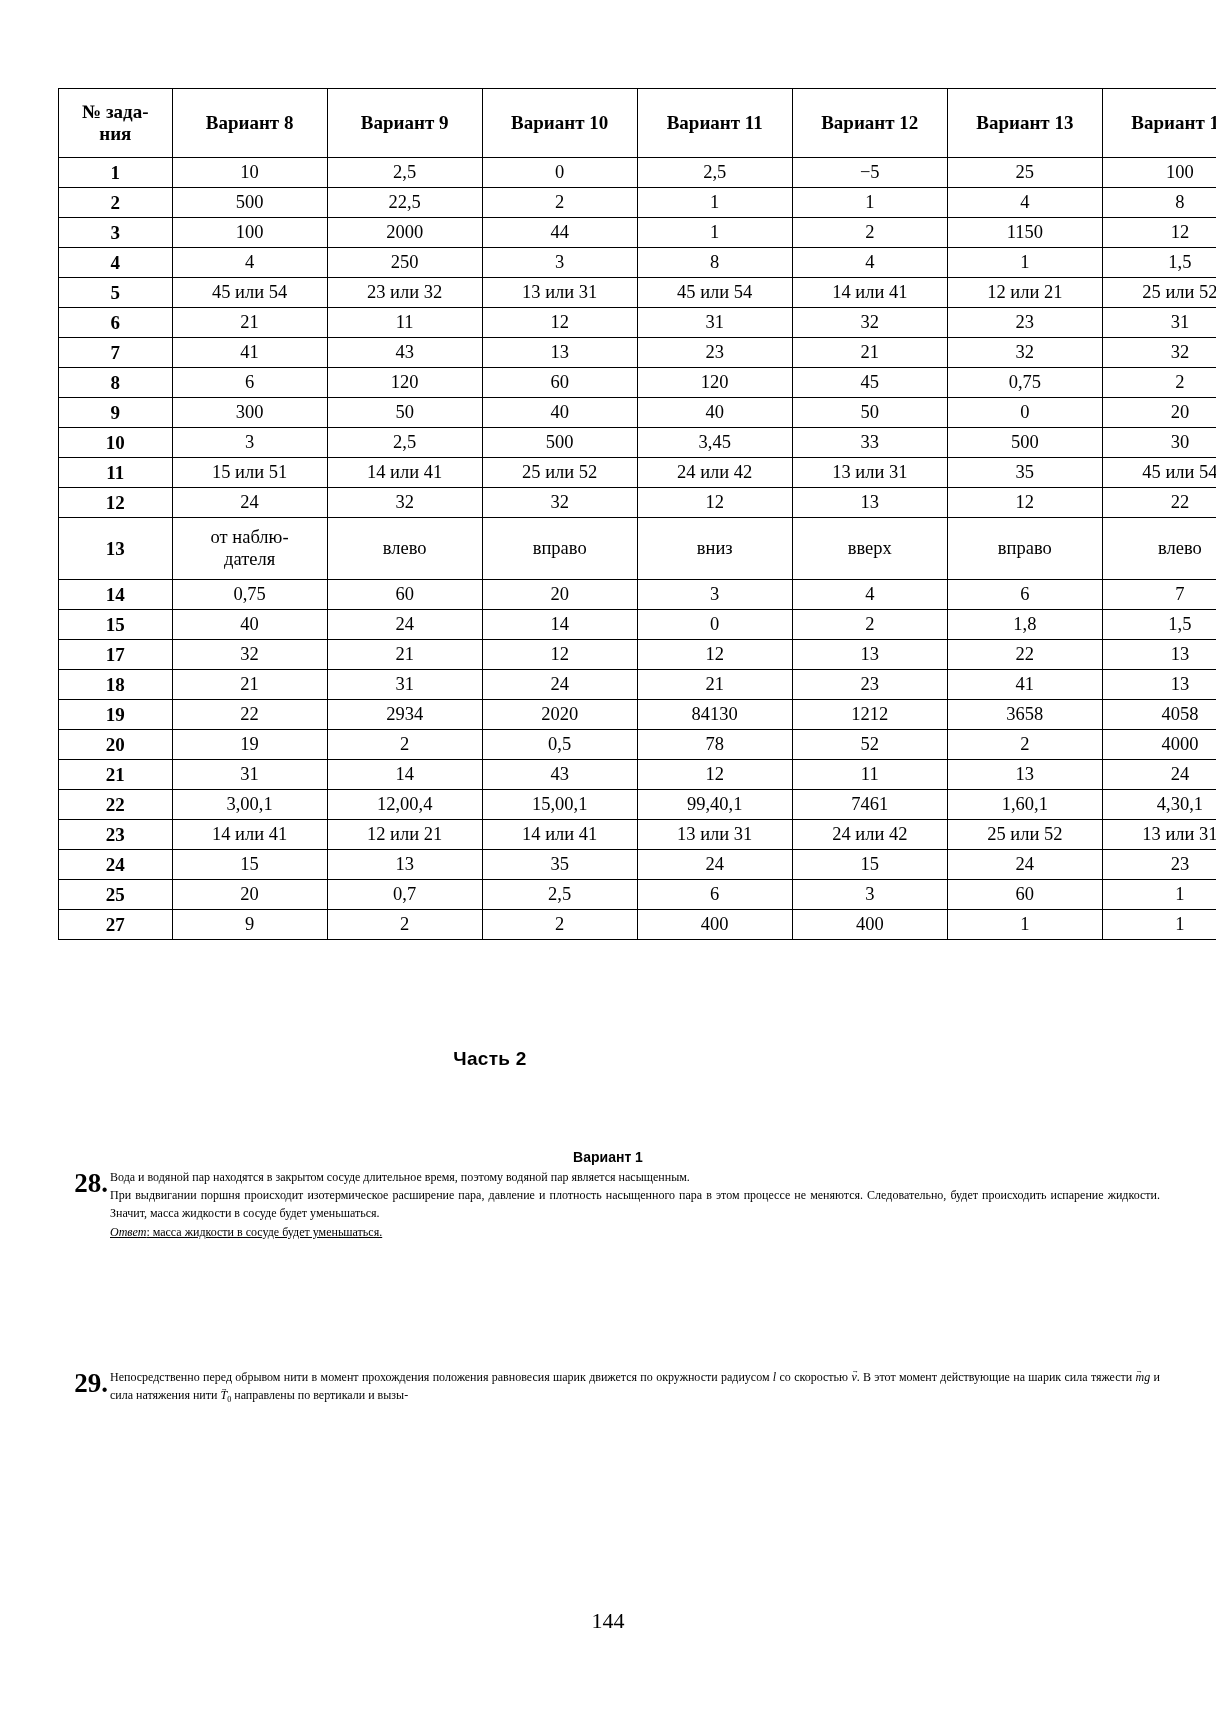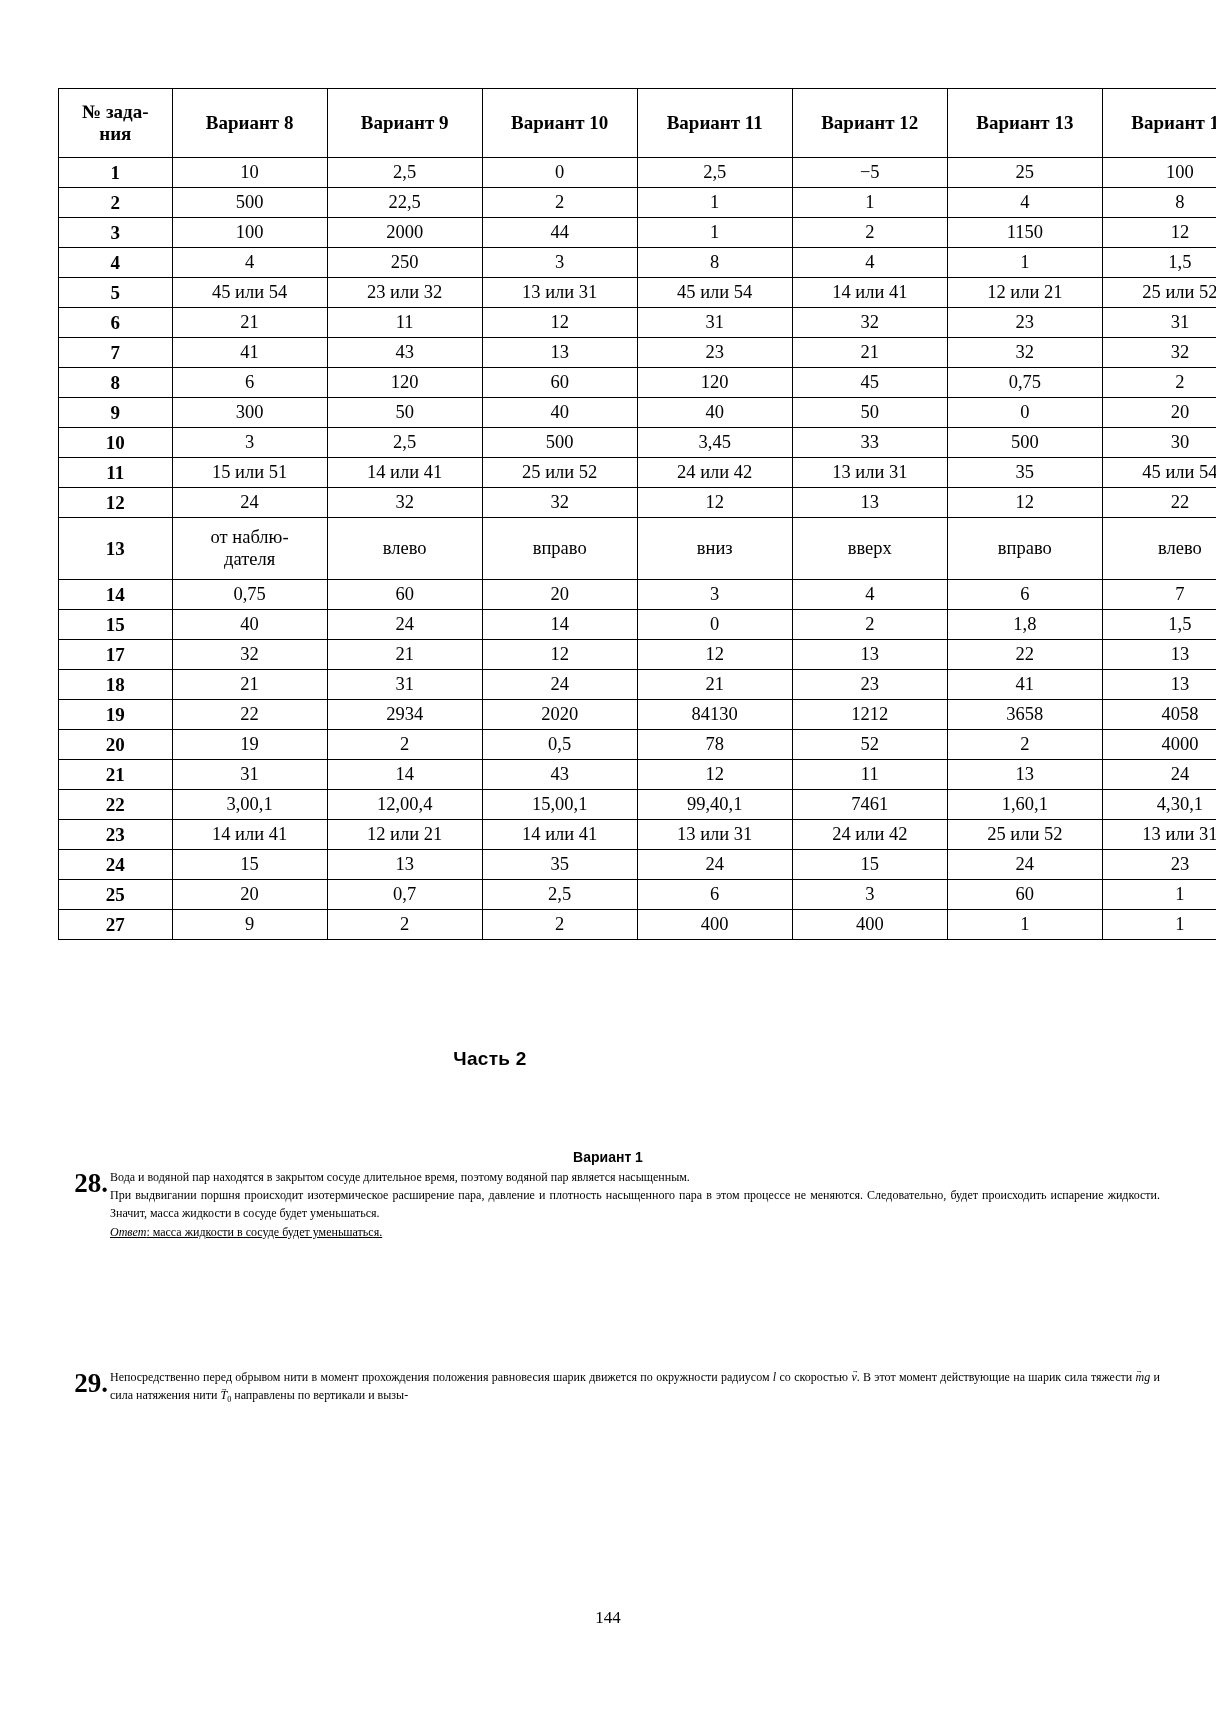--- a/index.html
+++ b/index.html
@@ -124,21 +124,21 @@
   }
   #item28 { top: 1168px; }
   #item29 { top: 1368px; }
 
   .page-number {
     position: absolute;
     left: 0;
     top: 1608px;
     width: 1216px;
     text-align: center;
-    font-size: 17px;
+    font-size: 22px;
   }
 
   .vec {
     position: relative;
     font-style: italic;
   }
   .vec::after {
     content: "→";
     position: absolute;
     left: 0;

